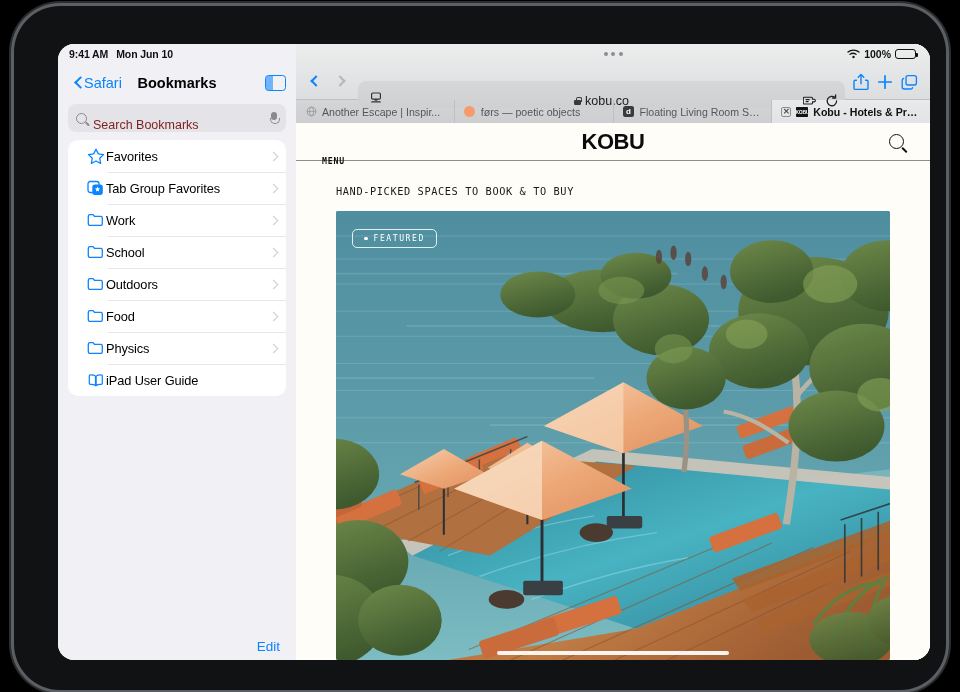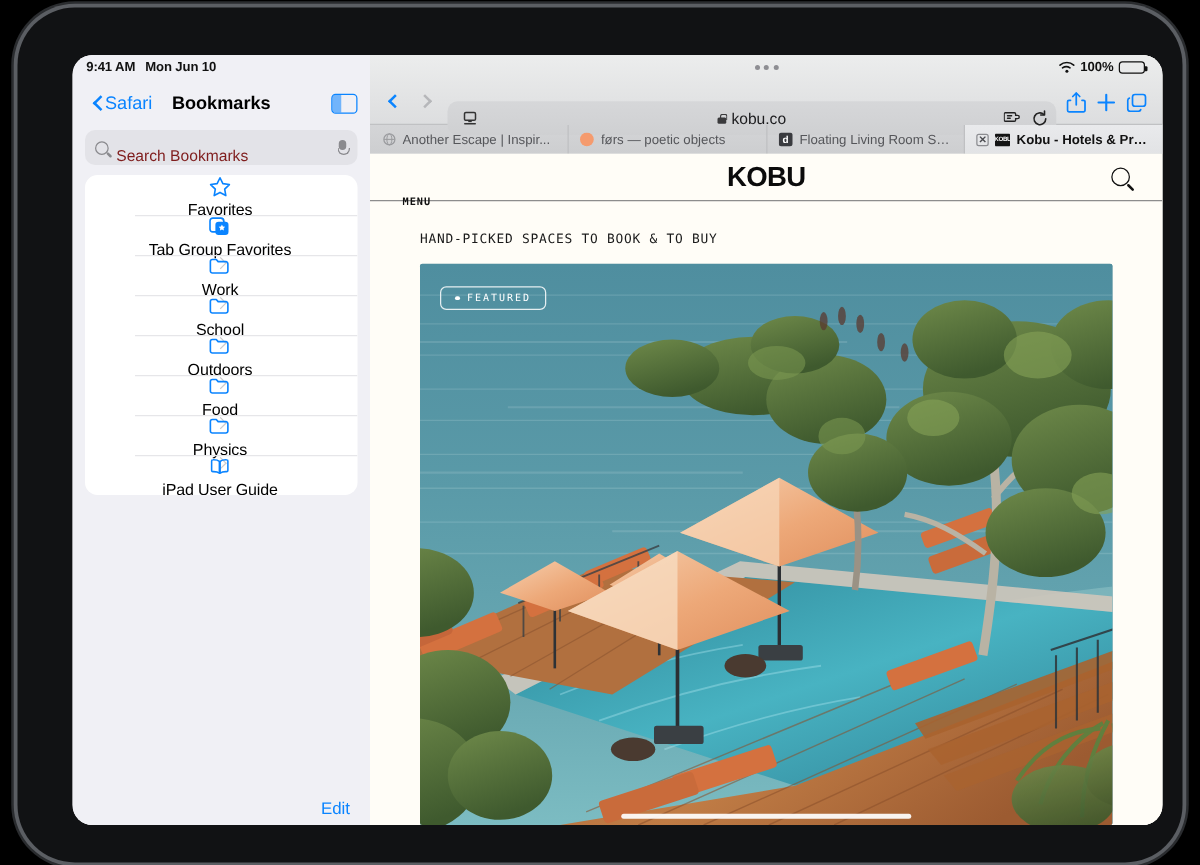--- a/index.html
+++ b/index.html
@@ -109,23 +109,22 @@
     content:""; position:absolute; left:0px; top:6.5px; width:8px; height:5px;
     border:1.4px solid #8a8a8e; border-top:none;
     border-radius: 0 0 5px 5px;
   }
 
   #bookmarks-card {
     margin: 0 10px; background: #fff; border-radius: 10px; overflow: hidden;
   }
   .bm-row {
     height: 32px; display: flex; align-items: center;
-    padding: 0 9px 0 7px; cursor: pointer;
+    padding: 0 9px 0 18px; cursor: pointer;
     position: relative;
-    flex-direction: column;
   }
   .bm-row + .bm-row::before {
     content:""; position:absolute; left: 40px; right:0; top:0;
     height:1px; background:#e6e6e9;
   }
   .bm-label { font-size: 12.8px; color: #000; flex: 1; letter-spacing:-0.1px;}
   .chev-right { width: 7px; height: 7px; position: relative; opacity:.35;}
   .chev-right::before {
     content:""; position:absolute; left:0; top:0; width:6px; height:6px;
     border-top:1.6px solid #6b6b70; border-right:1.6px solid #6b6b70;
@@ -177,21 +176,21 @@
     transform:rotate(45deg);
   }
   .nav-chev.fwd i {
     left:3px; border-left:none; border-bottom:none;
     border-right:2.2px solid #b6b7ba; border-top:2.2px solid #b6b7ba;
     transform:rotate(45deg);
   }
   #address-bar {
     flex: 1; height: 27px; border-radius: 8px;
     background: linear-gradient(180deg,#d6d7d9,#cfd0d2);
-    display:flex; align-items:center; padding: 0 6px;
+    display:flex; align-items:flex-end; padding: 0 6px;
     position: relative; cursor: text; margin-top: 26px;
   }
   #aa-button {
     width:24px;height:20px;border-radius:5px;
     display:flex;align-items:center;justify-content:center;cursor:pointer;
   }
   #url-text {
     position:absolute; left:0; right:0; text-align:center;
     font-size: 12.5px; color:#1c1c1e; display:flex; align-items:center;
     justify-content:center; gap:4px; pointer-events:none;

